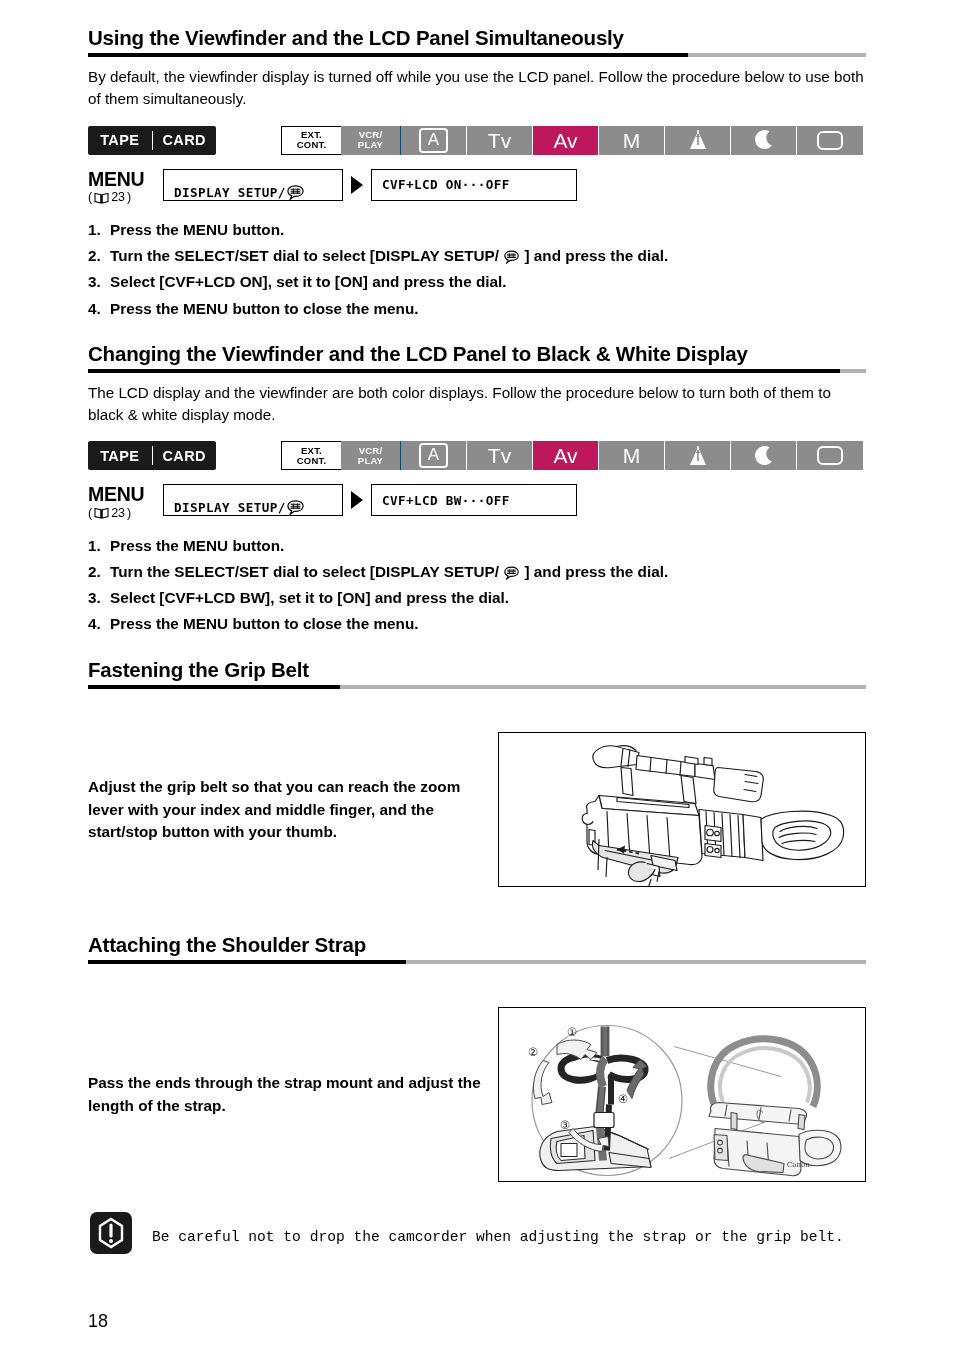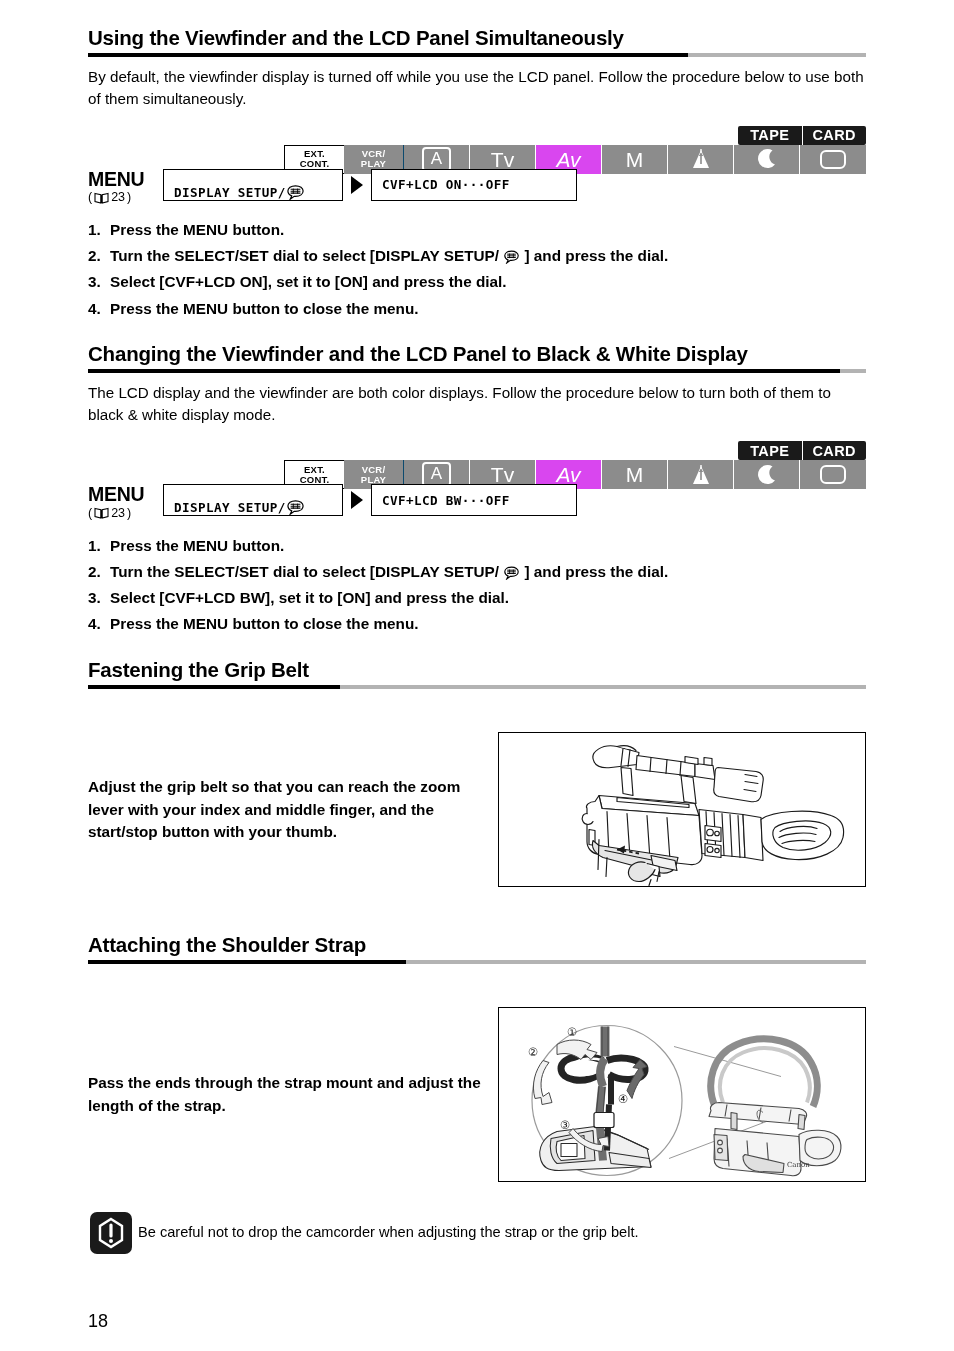--- a/index.html
+++ b/index.html
@@ -47,24 +47,23 @@
 
   .body-text {
     font-size: 15.2px;
     line-height: 1.47;
     margin: 0 0 15px 0;
   }
 
   
   .moderow {
     display: flex;
-    align-items: flex-end;
+    align-items: center;
     height: 29px;
     margin-bottom: 14px;
-    flex-direction: column;
   }
   .media-badge {
     background: #1a1a1a;
     color: #fff;
     display: flex;
     align-items: center;
     width: 128px;
     height: 29px;
     border-radius: 2px;
   }
@@ -110,21 +109,21 @@
   }
   .mode.extcont {
     background: #ffffff;
     color: #000000;
     border: 1px solid #000;
     border-right: none;
   }
   .mode.vcr {
     border-right: 1px solid #0c4a6e;
   }
-  .mode.active { background: #d946ef; font-style: italic; }
+  .mode.active { background: #be185d; }
   .mode:last-child { border-right: none; }
   .mode-a-box {
     border: 2px solid #fff;
     border-radius: 4px;
     padding: 0px 7px 1px 7px;
     font-size: 17px;
     line-height: 1.18;
   }
   .icon-rect {
     width: 26px; height: 19px;
@@ -211,24 +210,25 @@
     border: 1.6px solid #000;
     background: #fff;
     flex: 0 0 auto;
   }
   .figbox.grip { width: 368px; height: 155px; }
   .figbox.strap { width: 368px; height: 175px; }
 
   
   .note {
     display: flex;
-    align-items: flex-start;
-    gap: 6px;
+    align-items: center;
+    gap: 20px;
     margin-top: 30px;
     padding-left: 2px;
+    font-family: Liberation Mono, monospace;
   }
   .note .warn {
     flex: 0 0 auto;
     width: 42px; height: 42px;
     background: #1a1a1a;
     border-radius: 7px;
     display: flex;
     align-items: center;
     justify-content: center;
   }

